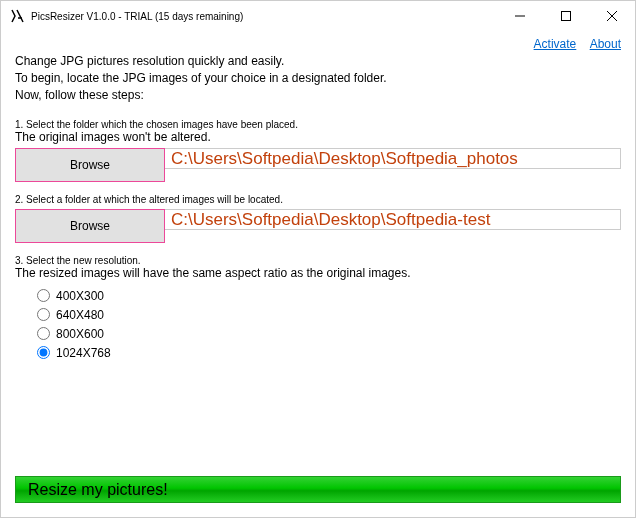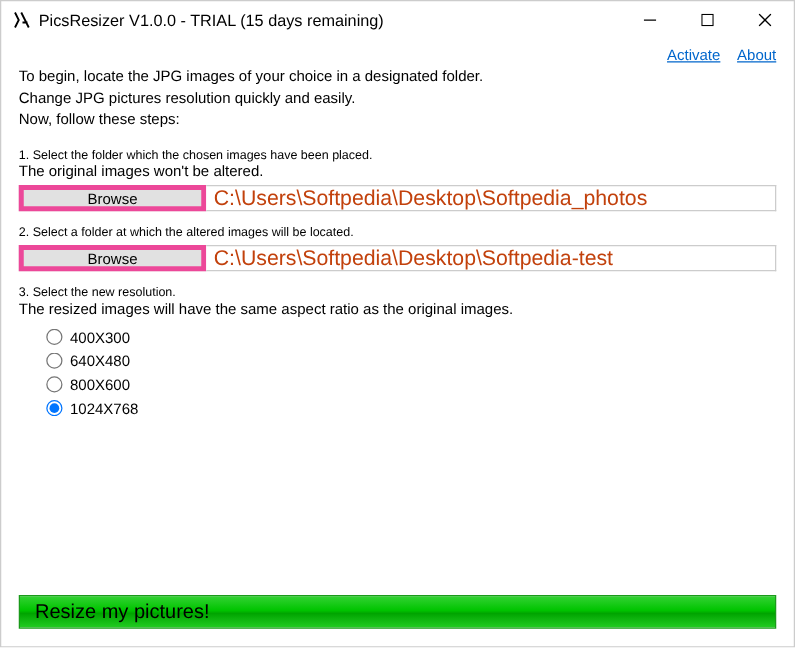--- a/index.html
+++ b/index.html
@@ -1,29 +1,29 @@
 <!DOCTYPE html>
 <html><head>
 <meta charset="utf-8">
 <style>
 html,body{margin:0;padding:0;font-family:"Segoe UI",Tahoma,sans-serif;font-size:12px;color:#000;background:#fff}
 .window{width:636px;height:518px;border:1px solid #ccc;box-sizing:border-box;position:relative;display:flex;flex-direction:column}
 .titlebar{height:30px;display:flex;align-items:center;padding-left:8px;box-sizing:border-box}
 .titlebar .ico{width:16px;height:16px;margin-right:6px;display:flex;align-items:center;justify-content:center}
-.titlebar .title{font-size:13px;flex:0 0 auto}
+.titlebar .title{font-size:10px;flex:0 0 auto}
 .titlebar .spacer{flex:1}
 .winbtn{width:46px;height:30px;display:flex;align-items:center;justify-content:center;font-family:"Segoe UI",sans-serif;font-size:12px}
 .body{flex:1;padding:6px 14px 14px 14px;display:flex;flex-direction:column;position:relative}
 .toplinks{text-align:right;font-size:12px;margin-bottom:2px}
 .toplinks a{color:#0066cc;text-decoration:underline;margin-left:10px;cursor:pointer}
 .intro{font-size:12px;line-height:1.4;margin-bottom:10px}
 .step-head{font-size:10px;margin-top:6px}
 .step-sub{font-size:12px;}
 .row{display:flex;margin-top:4px;margin-bottom:6px}
-.browse-btn{width:150px;height:21px;background:#e1e1e1;border:4px solid #ec4899;font-size:12px;display:flex;align-items:center;justify-content:center;cursor:pointer;box-sizing:border-box}
+.browse-btn{width:150px;height:34px;background:#e1e1e1;border:1px solid #ec4899;font-size:12px;display:flex;align-items:center;justify-content:center;cursor:pointer;box-sizing:border-box}
 .path-input{flex:1;height:21px;border:1px solid #ccc;border-left:none;padding:0 6px;font-size:17px;color:#c2410c;box-sizing:border-box;background:#fff}
 .radios{margin:6px 0 0 22px}
 .radio-row{display:flex;align-items:center;height:19px;font-size:12px}
 .radio-row input{margin:0 6px 0 0}
 .footer{margin-top:auto}
 .resize-btn{width:100%;height:27px;background:linear-gradient(to bottom,#33d233 0%,#00c400 45%,#00a400 55%,#22cc22 100%);border:1px solid #1a9a1a;color:#000;font-size:16px;display:flex;align-items:center;padding-left:12px;cursor:pointer;box-sizing:border-box}
 </style>
 </head>
 <body>
 
@@ -55,22 +55,22 @@
     </div>
   </div>
 
   <div class="body">
     <div class="toplinks">
       <a>Activate</a>
       <a>About</a>
     </div>
 
     <div class="intro">
+      <div>Change JPG pictures resolution quickly and easily.</div>
       <div>To begin, locate the JPG images of your choice in a designated folder.</div>
-      <div>Change JPG pictures resolution quickly and easily.</div>
       <div>Now, follow these steps:</div>
     </div>
 
     <div class="step-head">1. Select the folder which the chosen images have been placed.</div>
     <div class="step-sub">The original images won't be altered.</div>
     <div class="row">
       <div class="browse-btn">Browse</div>
       <input class="path-input" readonly="" value="C:\Users\Softpedia\Desktop\Softpedia_photos" style="">
     </div>
 

